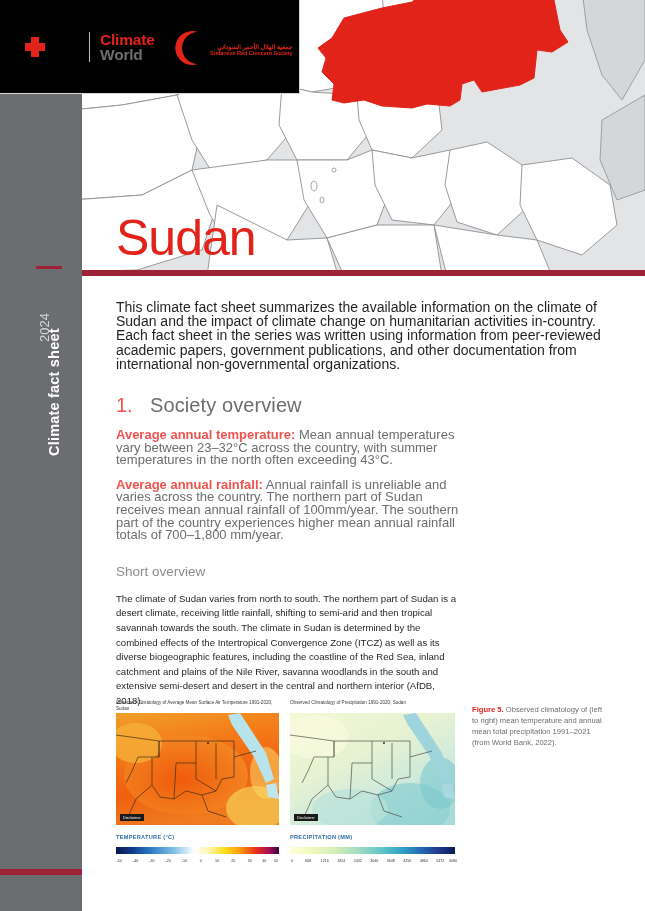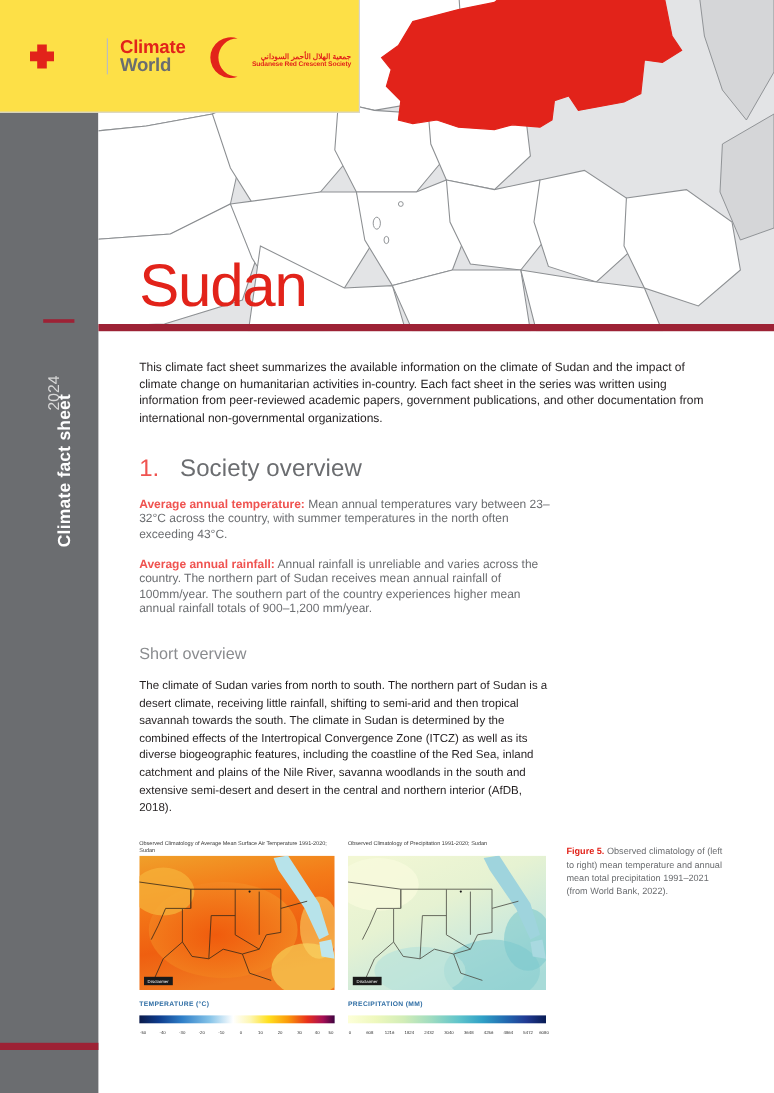--- a/index.html
+++ b/index.html
@@ -58,44 +58,44 @@
   }
   .doc-title {
     position: absolute; left: 116px; top: 209px;
     font-size: 50px; color: #e2231a; font-weight: 400;
     letter-spacing: -1px; line-height: 58px;
   }
 
   
   .logo-card {
     position: absolute; left: 0; top: 0; width: 300px; height: 94px;
-    background: #fde047; border-right: 1px solid #d5d5d5; border-bottom: 1px solid #d5d5d5;
+    background: #000000; border-right: 1px solid #d5d5d5; border-bottom: 1px solid #d5d5d5;
   }
   .cc-logo { position: absolute; left: 23px; top: 32px; display: flex; align-items: center; }
   .cc-mark { position: relative; width: 56px; height: 28px; }
   .cc-divider { width: 1px; height: 30px; background: #bdbdbd; margin: 0 10px; }
   .cc-words { line-height: 15px; }
   .cc-climate { font-size: 15.5px; font-weight: bold; color: #e2231a; letter-spacing: -0.2px; }
   .cc-centre  { font-size: 15.5px; font-weight: bold; color: #6b6d70; letter-spacing: -0.2px; }
 
   .src-logo { position: absolute; left: 172px; top: 30px; display: flex; align-items: center; }
   .src-words { margin-left: 4px; line-height: 7px; }
   .src-ar { font-size: 6.2px; color: #e2231a; font-weight: bold; direction: rtl; letter-spacing: 0.2px;}
   .src-en { font-size: 5.6px; color: #e2231a; font-weight: bold; letter-spacing: -0.1px; }
 
   
   .body-col { position: absolute; left: 116px; top: 300px; width: 500px; }
   .intro {
-    width: 486px; font-size: 10px; line-height: 14.2px; color: #231f20;
+    width: 486px; font-size: 14px; line-height: 14.2px; color: #231f20;
   }
   .sec-head { margin-top: 23px; display: flex; align-items: baseline; }
   .sec-num { font-size: 20px; color: #ef5350; width: 34px; }
   .sec-title { font-size: 20px; color: #6b6d70; font-weight: 400; letter-spacing: 0.1px;}
 
-  .kv { width: 350px; margin-top: 12px; font-size: 10px; line-height: 12.6px; color: #6b6d70; }
+  .kv { width: 350px; margin-top: 12px; font-size: 13px; line-height: 12.6px; color: #6b6d70; }
   .kv b { color: #ef5350; font-weight: bold; }
 
   .sub-head { margin-top: 22px; font-size: 13.5px; color: #8a8c8f; font-weight: 400; }
   .para {
     margin-top: 13px; width: 348px;
     font-size: 9.6px; line-height: 14.6px; color: #231f20;
   }
 
   
   .figs { position: absolute; left: 116px; top: 700px; }
@@ -211,21 +211,21 @@
     <div class="sec-head">
       <div class="sec-num">1.</div>
       <div class="sec-title">Society overview</div>
     </div>
 
     <div class="kv">
       <b>Average annual temperature:</b><span> Mean annual temperatures vary between 23–32°C across the country, with summer temperatures in the north often exceeding 43°C.</span>
     </div>
 
     <div class="kv">
-      <b>Average annual rainfall:</b><span> Annual rainfall is unreliable and varies across the country. The northern part of Sudan receives mean annual rainfall of  100mm/year. The southern part of the country experiences higher mean annual rainfall totals of 900–1,200 mm/year.</span>
+      <b>Average annual rainfall:</b><span> Annual rainfall is unreliable and varies across the country. The northern part of Sudan receives mean annual rainfall of  100mm/year. The southern part of the country experiences higher mean annual rainfall totals of 700–1,800 mm/year.</span>
     </div>
 
     <div class="sub-head">Short overview</div>
     <div class="para">The climate of Sudan varies from north to south. The northern part of Sudan is a desert climate, receiving little rainfall, shifting to semi-arid and then tropical savannah towards the south. The climate in Sudan is determined by the combined effects of the Intertropical Convergence Zone (ITCZ) as well as its diverse biogeographic features, including the coastline of the Red Sea, inland catchment and plains of the Nile River, savanna woodlands in the south and extensive semi-desert and desert in the central and northern interior (AfDB, 2018).</div>
   </div>
 
   <div class="figs">
 
     <div class="fig fig-temp">
       <div class="fig-cap-top">Observed Climatology of Average Mean Surface Air Temperature 1991-2020; Sudan</div>

